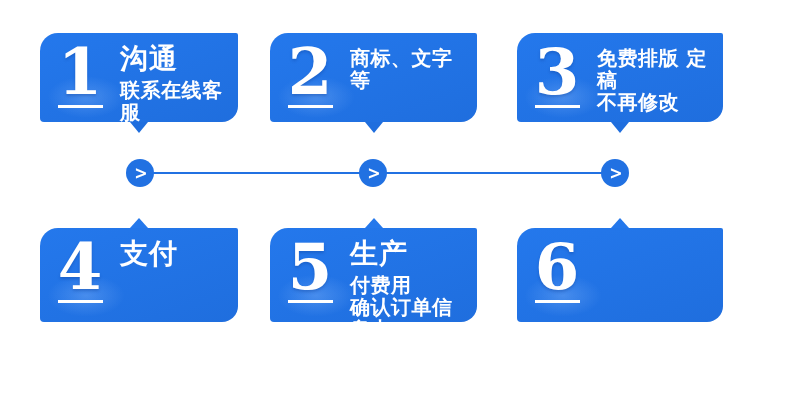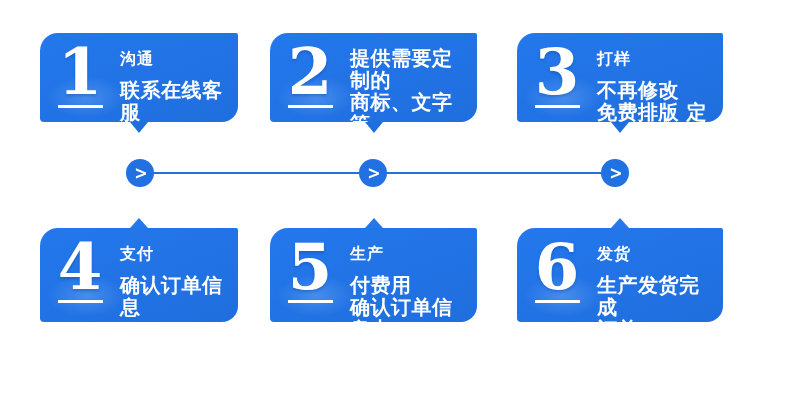--- a/index.html
+++ b/index.html
@@ -47,21 +47,21 @@
     text-shadow: 0 2px 3px rgba(0,40,120,0.25);
   }
   .num-underline {
     width: 45px;
     height: 3px;
     background: var(--text);
     margin-top: 2px;
   }
   .text-col { margin-left: 13px; padding-top: 2px; }
   .title {
-    font-size: 16px;
+    font-size: 28px;
     font-weight: bold;
     line-height: 32px;
     letter-spacing: 1px;
   }
   .desc {
     margin-top: 4px;
     font-size: 20px;
     font-weight: bold;
     line-height: 22px;
     letter-spacing: 0.5px;
@@ -125,37 +125,35 @@
     <span class="tri tri-down"></span>
   </div>
 
   <div class="card c2">
     <div class="num-col">
       <div class="num">2</div>
       <div class="num-underline"></div>
     </div>
     <div class="text-col">
       <div class="desc">
-        <div>提供需要定制的</div>
         <div>商标、文字等</div>
       </div>
     </div>
     <span class="tri tri-down"></span>
   </div>
 
   <div class="card c3">
     <div class="num-col">
       <div class="num">3</div>
       <div class="num-underline"></div>
     </div>
     <div class="text-col">
-      <div class="title">打样</div>
-      <div class="desc">
+      <div class="desc">
+        <div>免费排版 定稿</div>
         <div>不再修改</div>
-        <div>免费排版 定稿</div>
       </div>
     </div>
     <span class="tri tri-down"></span>
   </div>
 
   <div class="connector-line"></div>
   <div class="arrow-circle a1">
     <span>&gt;</span>
   </div>
   <div class="arrow-circle a2">
@@ -166,21 +164,20 @@
   </div>
 
   <div class="card c4">
     <div class="num-col">
       <div class="num">4</div>
       <div class="num-underline"></div>
     </div>
     <div class="text-col">
       <div class="title">支付</div>
       <div class="desc">
-        <div>确认订单信息</div>
       </div>
     </div>
     <span class="tri tri-up"></span>
   </div>
 
   <div class="card c5">
     <div class="num-col">
       <div class="num">5</div>
       <div class="num-underline"></div>
     </div>
@@ -192,23 +189,16 @@
       </div>
     </div>
     <span class="tri tri-up"></span>
   </div>
 
   <div class="card c6">
     <div class="num-col">
       <div class="num">6</div>
       <div class="num-underline"></div>
     </div>
-    <div class="text-col">
-      <div class="title">发货</div>
-      <div class="desc">
-        <div>生产发货完成</div>
-        <div>订单</div>
-      </div>
-    </div>
     <span class="tri tri-up"></span>
   </div>
 
 </div>
 
 </body></html>

